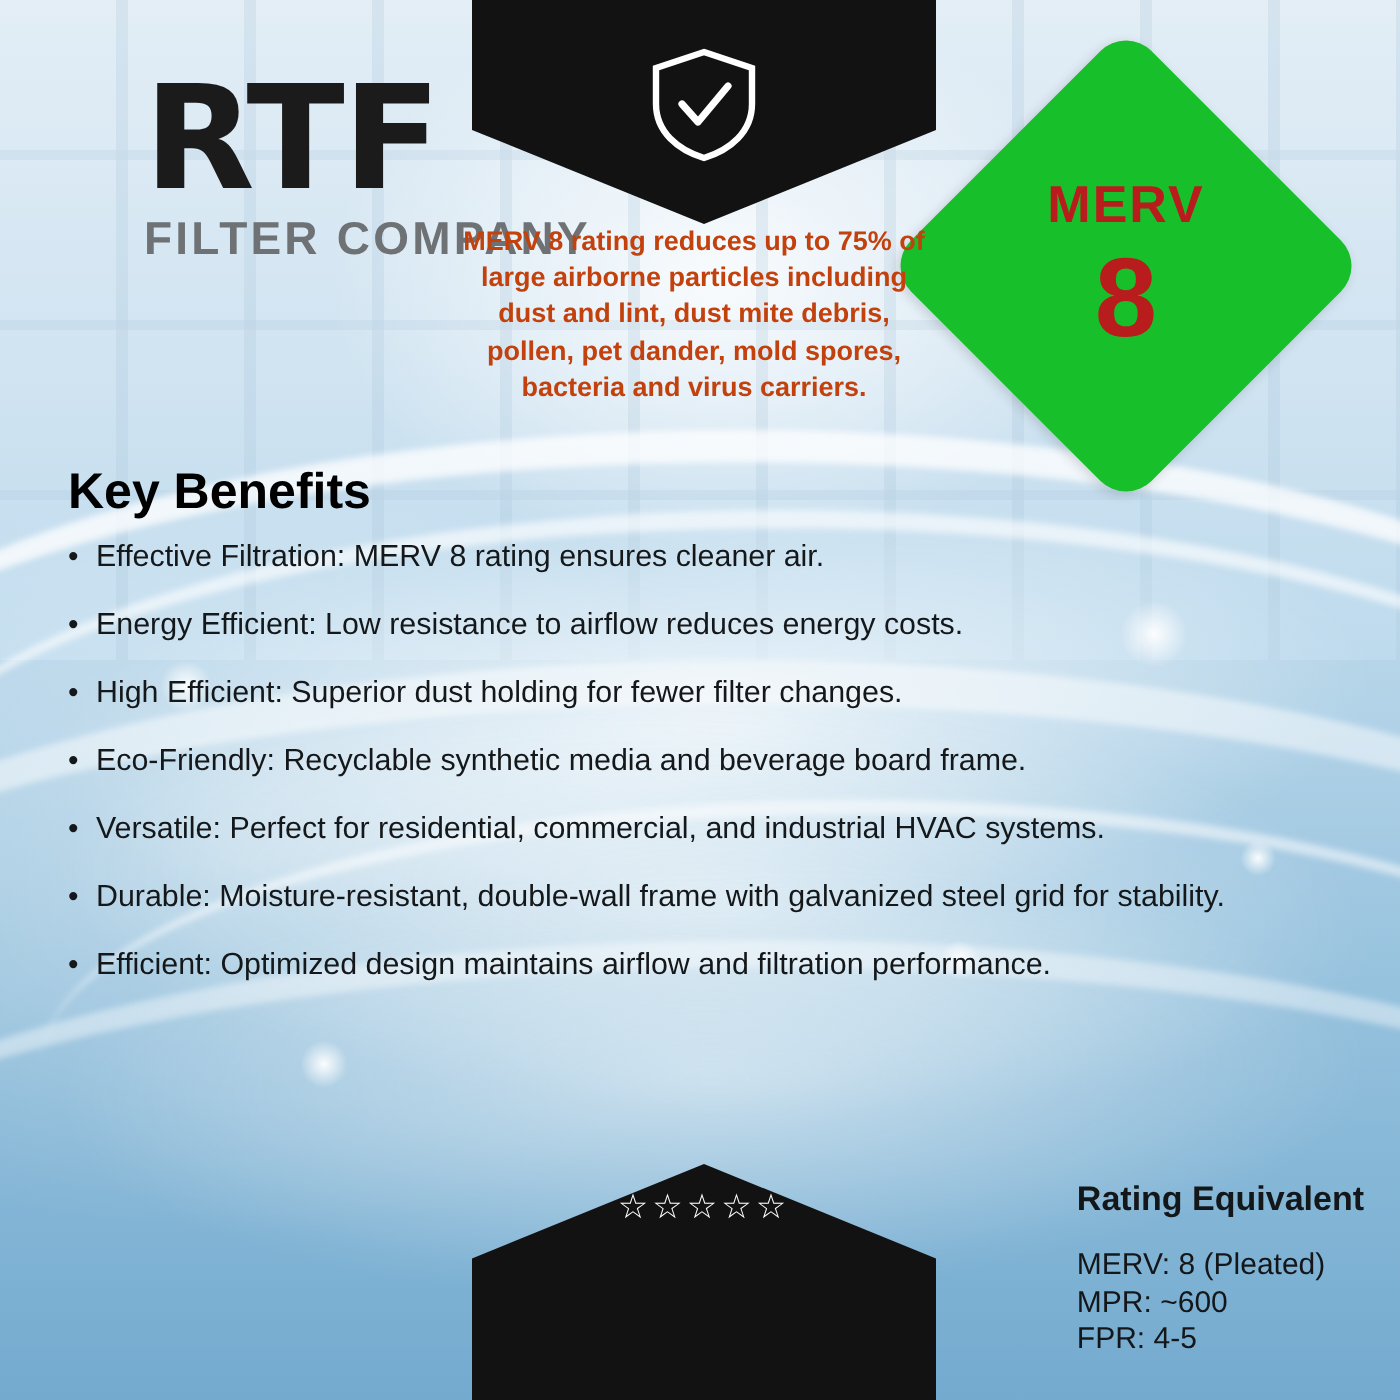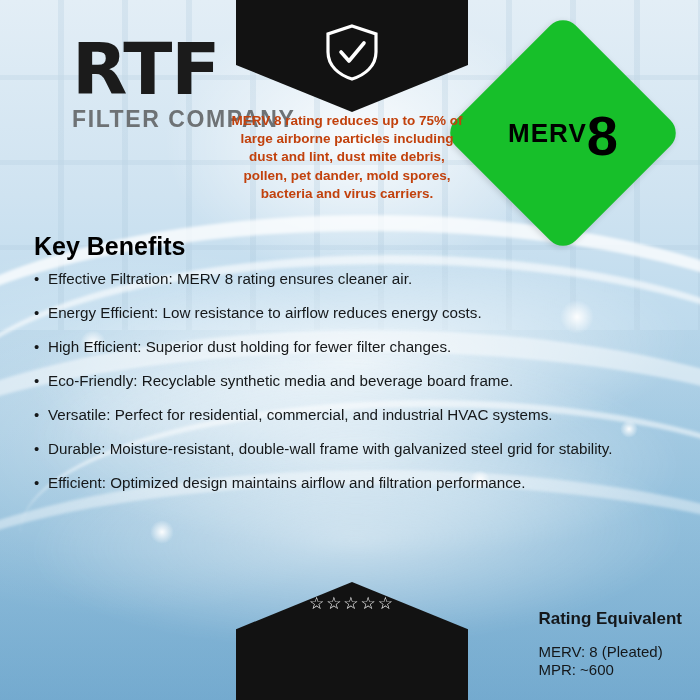--- a/index.html
+++ b/index.html
@@ -169,24 +169,24 @@
   }
   .merv-inner {
     position: absolute;
     left: 478px;
     top: 48px;
     width: 170px;
     height: 170px;
     transform: rotate(0deg);
     z-index: 7;
     display: flex;
-    flex-direction: row;
+    flex-direction: column;
     align-items: center;
     justify-content: center;
-    color: #000000;
+    color: #b91c1c;
     pointer-events: none;
   }
   .merv-label {
     font-weight: bold;
     font-size: 26px;
     letter-spacing: 1px;
     line-height: 1;
   }
   .merv-value {
     font-weight: bold;
@@ -339,15 +339,16 @@
     </div>
   </div>
 
   <div class="bottom-banner"></div>
   <div class="stars">☆☆☆☆☆</div>
 
   <div class="rating">
     <div class="rating-title">Rating Equivalent</div>
     <div class="rating-line">MERV: 8 (Pleated)</div>
     <div class="rating-line">MPR: ~600</div>
+    <div class="rating-line">FPR: 4-5</div>
   </div>
 
 </div>
 
 </body></html>

